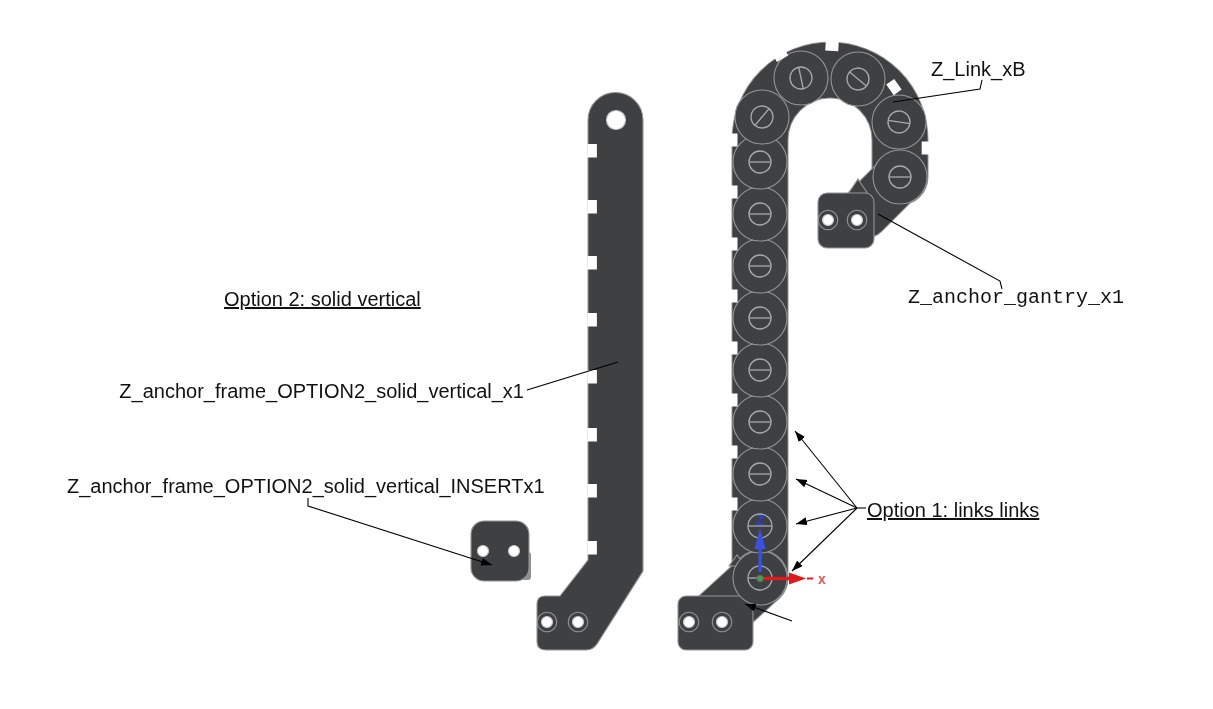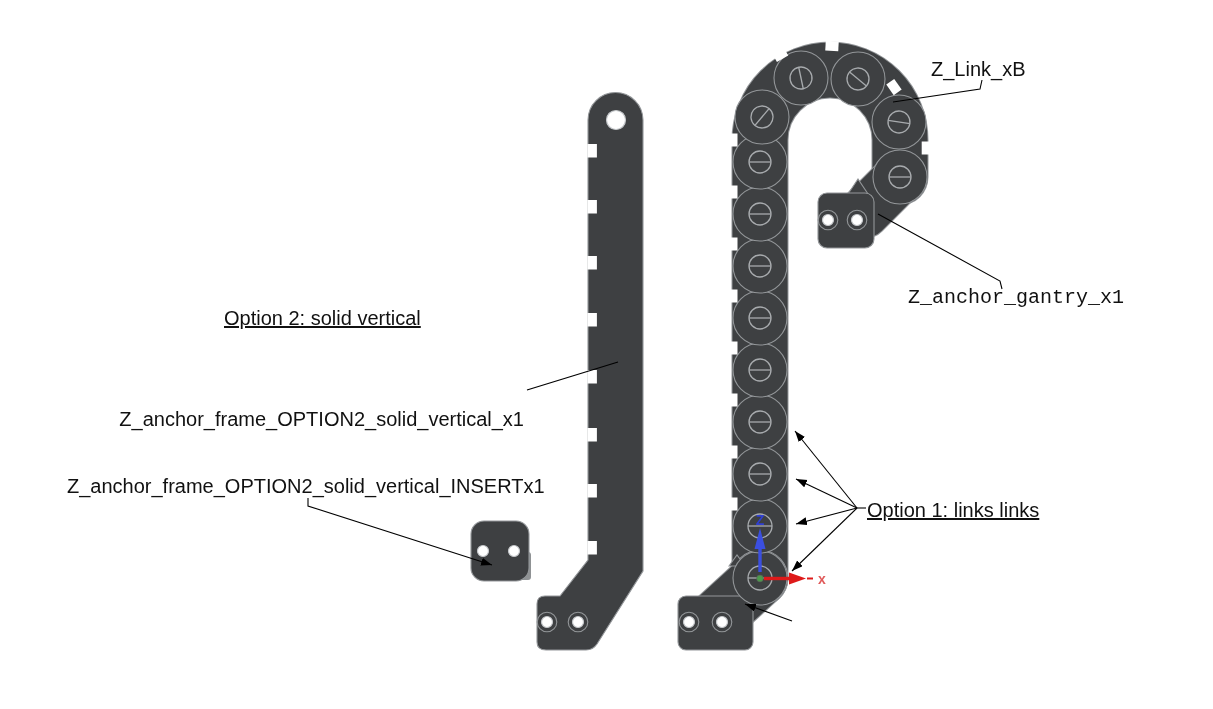--- a/index.html
+++ b/index.html
@@ -201,23 +201,23 @@
     <path class="leader" d="M308,498 L308,506 L492,565" marker-end="url(#arw)"></path>
     <path class="leader" d="M866,508 L857,508"></path>
     <path class="leader" d="M857,508 L795,431" marker-end="url(#arw)"></path>
     <path class="leader" d="M857,508 L796,479" marker-end="url(#arw)"></path>
     <path class="leader" d="M857,508 L796,524" marker-end="url(#arw)"></path>
     <path class="leader" d="M857,508 L792,571" marker-end="url(#arw)"></path>
     <path class="leader" d="M792,621 L745,604" marker-end="url(#arw)"></path>
   </g>
 </svg>
 
-<div class="lbl u" style="left:224px;top:307px;text-align:right;">Option 2: solid vertical</div>
-
-<div class="lbl" style="right:689px;top:380px;margin-top:28px;">Z_anchor_frame_OPTION2_solid_vertical_x1</div>
+<div class="lbl u" style="left:224px;top:288px;text-align:right;">Option 2: solid vertical</div>
+
+<div class="lbl" style="right:689px;top:380px;">Z_anchor_frame_OPTION2_solid_vertical_x1</div>
 
 <div class="lbl" style="left:67px;top:475px;">Z_anchor_frame_OPTION2_solid_vertical_INSERTx1</div>
 
 <div class="lbl" style="left:931px;top:58px;">Z_Link_xB</div>
 
 <div class="lbl" style="left:908px;top:287px;font-family:Liberation Mono, monospace;">Z_anchor_gantry_x1</div>
 
 <div class="lbl u" style="left:867px;top:499px;">Option 1: links links</div>
 
 

